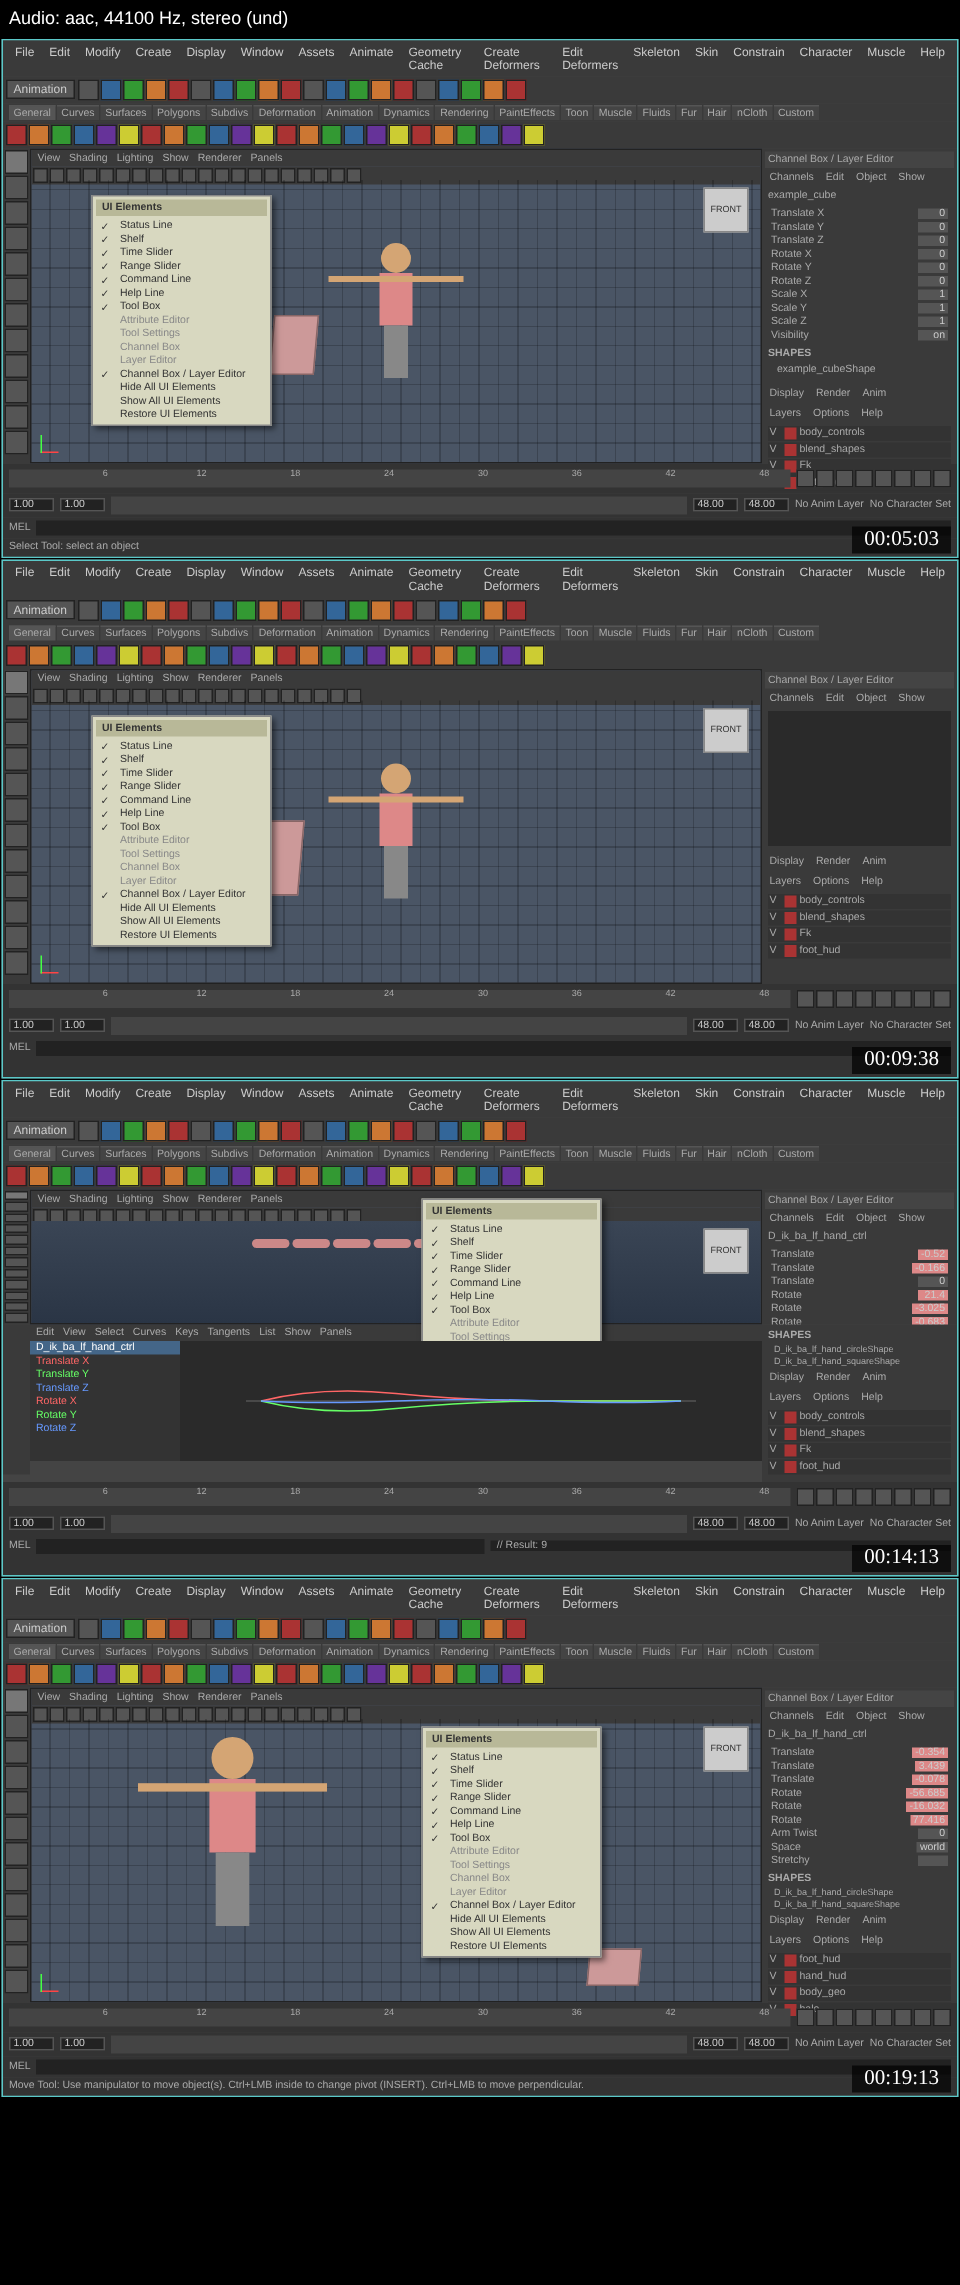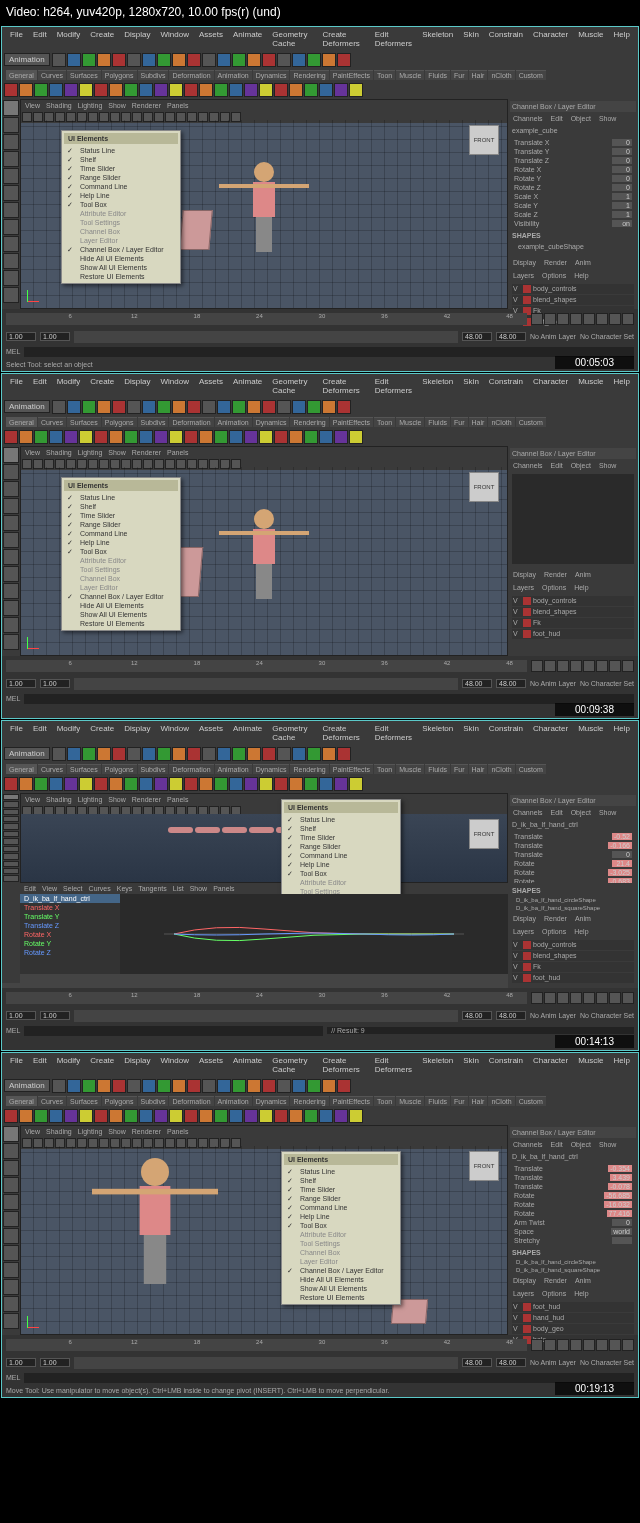--- a/index.html
+++ b/index.html
@@ -57,37 +57,37 @@
 .layerbox{width:8px;height:8px;background:#a33}
 .timeline{background:#333;height:20px;display:flex;align-items:center;font-size:7px;color:#aaa;padding:0 4px;gap:4px}
 .timeruler{flex:1;background:#444;height:12px;position:relative}
 .timeruler span{position:absolute;font-size:6px}
 .playcontrols{display:flex;gap:1px}
 .playbtn{width:12px;height:12px;background:#555;border:1px solid #222}
 .rangebar{background:#333;height:16px;display:flex;align-items:center;font-size:7px;color:#aaa;padding:0 4px;gap:4px}
 .rangebar input{width:30px;background:#222;color:#ccc;border:1px solid #555;font-size:7px;padding:0 2px}
 .cmdline{background:#333;height:14px;display:flex;align-items:center;font-size:7px;color:#aaa;padding:0 4px;gap:4px}
 .statusbar{background:#333;height:12px;font-size:7px;color:#aaa;padding:0 4px;display:flex;align-items:center}
-.timestamp{position:absolute;right:4px;bottom:2px;background:rgba(0,0,0,.7);color:#fff;font-size:10px;padding:1px 20px;font-family:Liberation Sans, sans-serif}
+.timestamp{position:absolute;right:4px;bottom:2px;background:rgba(0,0,0,.7);color:#fff;font-size:14px;padding:1px 8px;font-family:Liberation Serif, serif}
 .graphed{background:#2a2a2a;height:80px;position:relative}
 .graphlist{position:absolute;left:0;top:0;width:100px;background:#333;height:100%;font-size:7px;color:#aaa}
 .graphlist .gitem{padding:1px 4px}
 .graphlist .gitem.r{color:#f66}
 .graphlist .gitem.g{color:#6f6}
 .graphlist .gitem.b{color:#69f}
 .grapharea{position:absolute;left:100px;right:0;top:0;bottom:0;background:#2a2a2a}
 .handmodel{position:absolute;left:30%;top:30%;width:150px;height:40px}
 .finger{display:inline-block;width:25px;height:6px;background:#c88;margin:1px;border-radius:3px}
 .box3d{position:absolute;width:30px;height:40px;background:#c99;border:1px solid #866;transform:skew(-5deg)}
 </style>
 </head>
 <body>
 
 <div class="header">
-<div>Video: h264, yuv420p, 1280x720, 10.00 fps(r) (und)</div>
+<div>Audio: aac, 44100 Hz, stereo (und)</div>
 </div>
 
 <div class="frame" style="position:relative">
 <div class="menubar" id="menubar1">
       <span>File</span>
       <span>Edit</span>
       <span>Modify</span>
       <span>Create</span>
       <span>Display</span>
       <span>Window</span>

